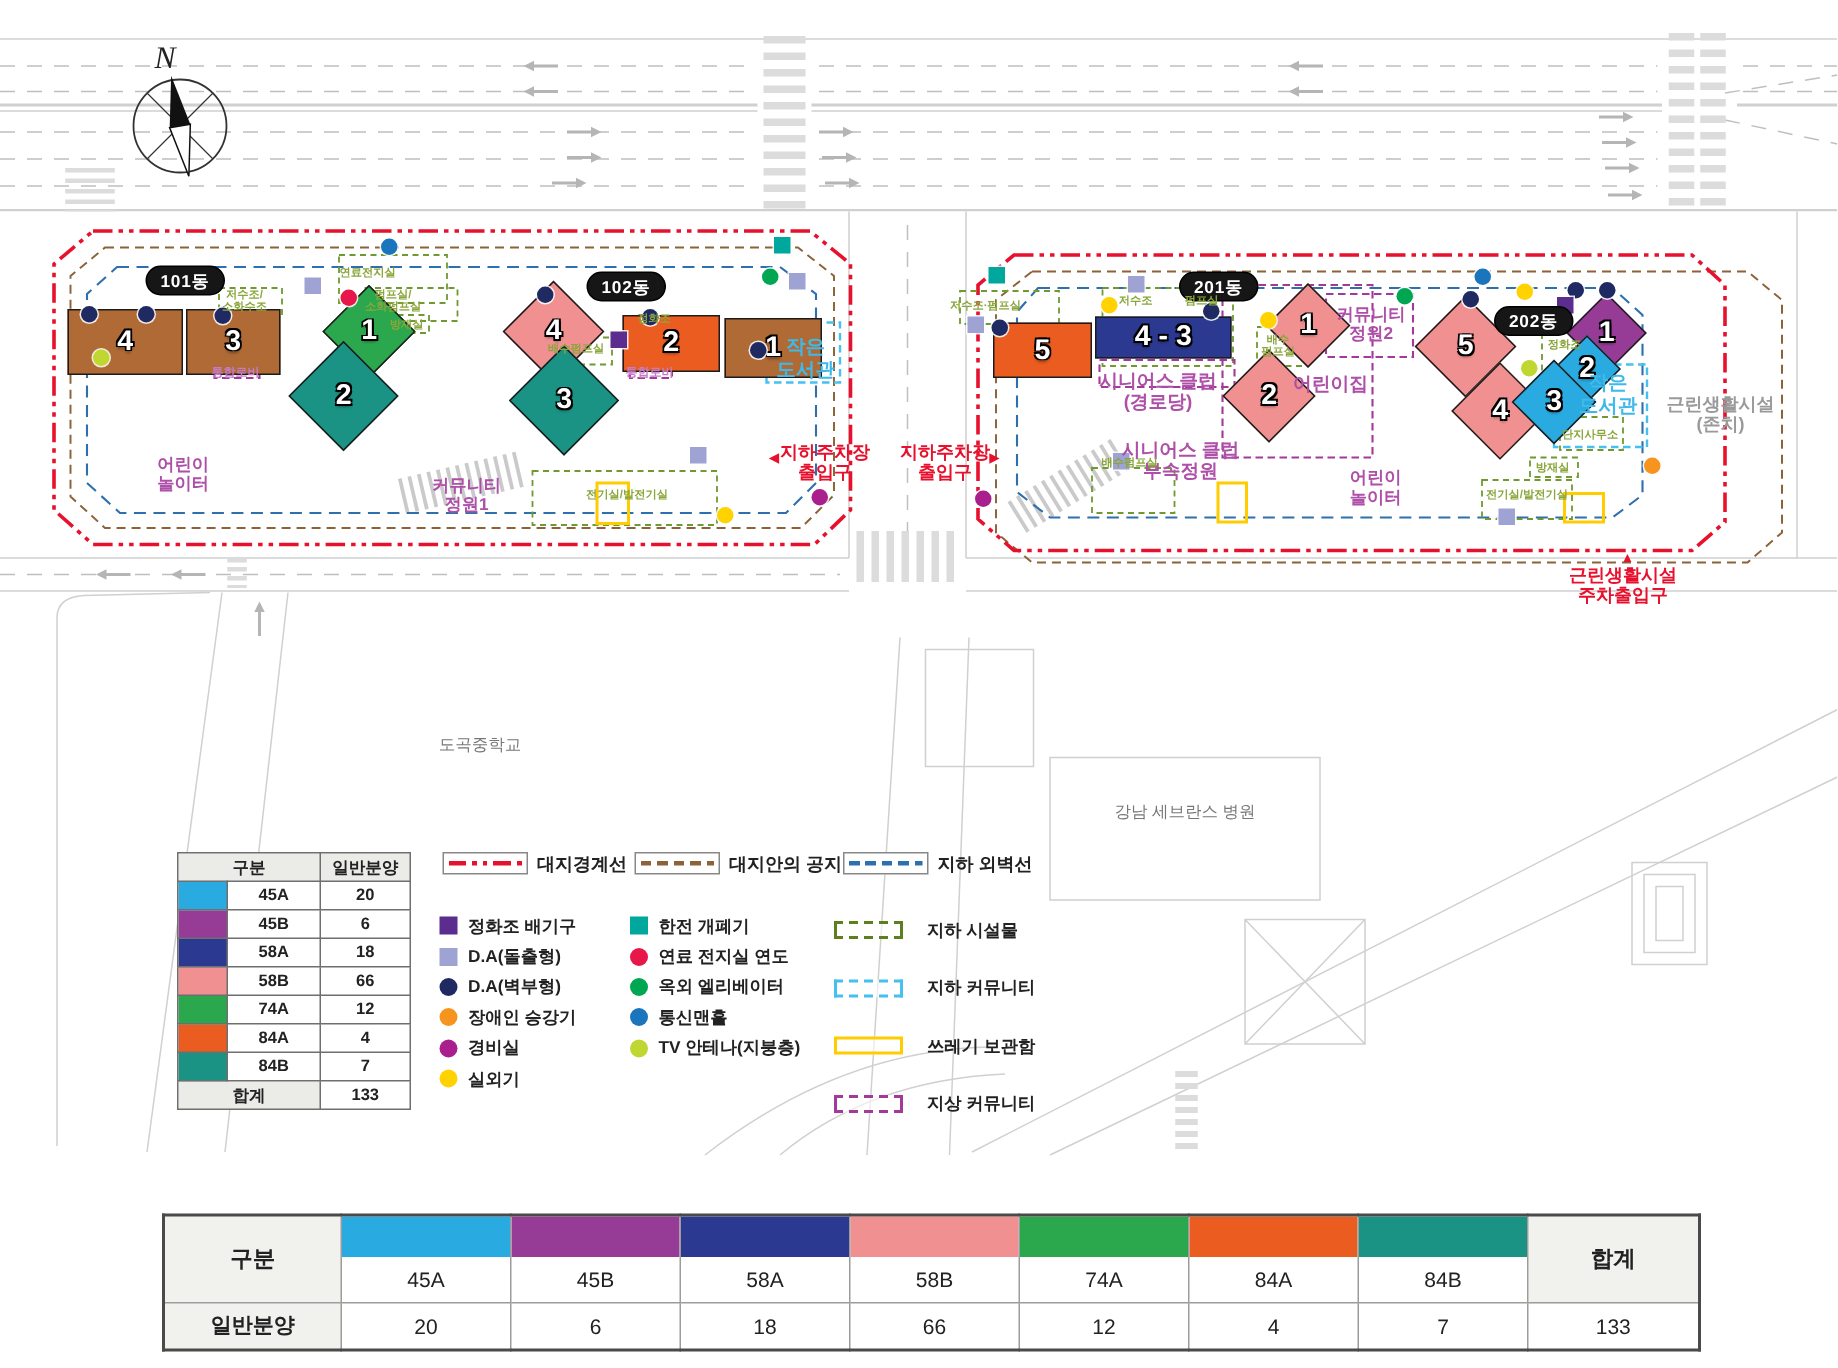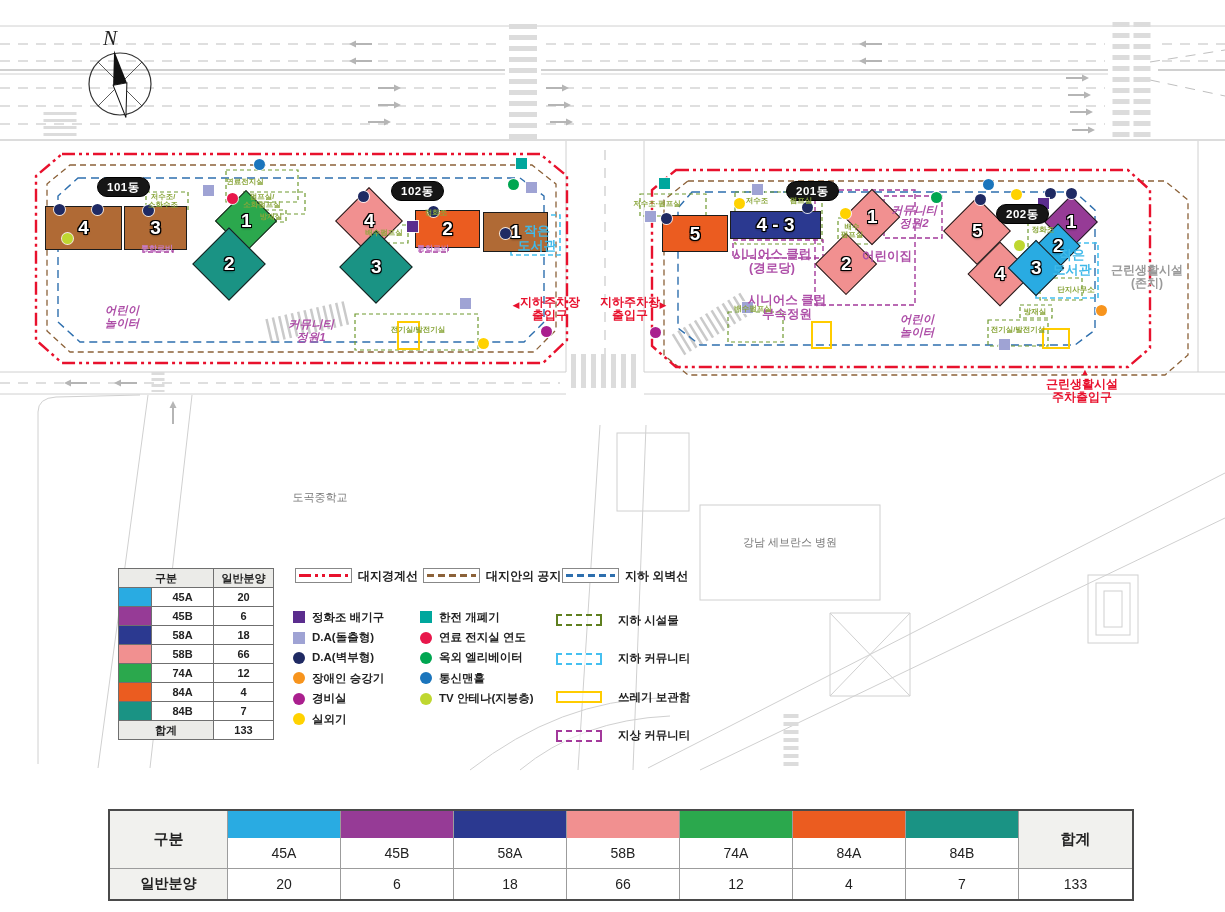--- a/index.html
+++ b/index.html
@@ -12,21 +12,21 @@
         text-shadow:-1.2px -1.2px 0 #000,1.2px -1.2px 0 #000,-1.2px 1.2px 0 #000,1.2px 1.2px 0 #000,0 2px 2px rgba(0,0,0,.35);}
   
   .badge{position:absolute;background:#161616;color:#fff;font-size:11.5px;font-weight:bold;
          padding:1.5px 9px;border-radius:10px;border:1px solid #000;z-index:6;letter-spacing:.5px;}
   
   .mk{position:absolute;width:11px;height:11px;z-index:5;box-shadow:0 0 0 1px rgba(255,255,255,.85);}
   .mk.ci{border-radius:50%;}
   
   .lbl{position:absolute;transform:translate(-50%,-50%);white-space:pre-line;text-align:center;
        line-height:1.12;font-weight:bold;z-index:6;}
-  .amenity{color:#AE4FA8;font-size:11.5px;font-style:italic;}
+  .amenity{color:#AE4FA8;font-size:11.5px;}
   .amenity-lg{color:#AE4FA8;font-size:12.5px;}
   .library{color:#3FB9E9;font-size:13px;}
   .entry{color:#E8112D;font-size:12px;}
   .entry-arrow{color:#E8112D;font-size:9px;}
   .facility{color:#8AA63B;font-size:7.5px;}
   .lobby{color:#C77BC7;font-size:8px;}
   .keep{color:#9A9A9A;font-size:12px;}
   .map-label{color:#777;font-size:11px;font-weight:normal;}
   .compass-n{position:absolute;left:103px;top:26px;font-family:"Liberation Serif","DejaVu Serif",serif;
              font-style:italic;font-size:21px;color:#222;z-index:2;}
@@ -340,21 +340,21 @@
       <div class="lbl facility" style="left: 384px; top: 233px;">배수펌프실</div>
       <div class="lbl facility" style="left: 436px; top: 213px;">정화조</div>
       <div class="lbl facility" style="left: 418px; top: 330px;">전기실/발전기실</div>
       <div class="lbl facility" style="left: 657px; top: 204px;">저수조·펌프실</div>
       <div class="lbl facility" style="left: 757px; top: 201px;">저수조</div>
       <div class="lbl facility" style="left: 801px; top: 201px;">펌프실</div>
       <div class="lbl facility" style="left: 852px; top: 231px;">배수
 펌프실</div>
       <div class="lbl facility" style="left: 753px; top: 309px;">배수펌프실</div>
       <div class="lbl facility" style="left: 1043px; top: 230px;">정화조</div>
-      <div class="lbl facility" style="left: 1060px; top: 290px; margin-left: 16px;">단지사무소</div>
+      <div class="lbl facility" style="left: 1060px; top: 290px;">단지사무소</div>
       <div class="lbl facility" style="left: 1035px; top: 312px;">방재실</div>
       <div class="lbl facility" style="left: 1018px; top: 330px;">전기실/발전기실</div>
       <div class="lbl lobby" style="left: 157px; top: 249px;">통합로비</div>
       <div class="lbl lobby" style="left: 433px; top: 249px;">통합로비</div>
     </div>
 
   <div id="legend-lines">
       <div class="lline" style="left: 295px;">
         <span class="lbox">
           <i style="background: repeating-linear-gradient(90deg, rgb(232, 17, 45) 0px, rgb(232, 17, 45) 12px, transparent 12px, transparent 16px, rgb(232, 17, 45) 16px, rgb(232, 17, 45) 19px, transparent 19px, transparent 23px, rgb(232, 17, 45) 23px, rgb(232, 17, 45) 26px, transparent 26px, transparent 30px);"></i>

